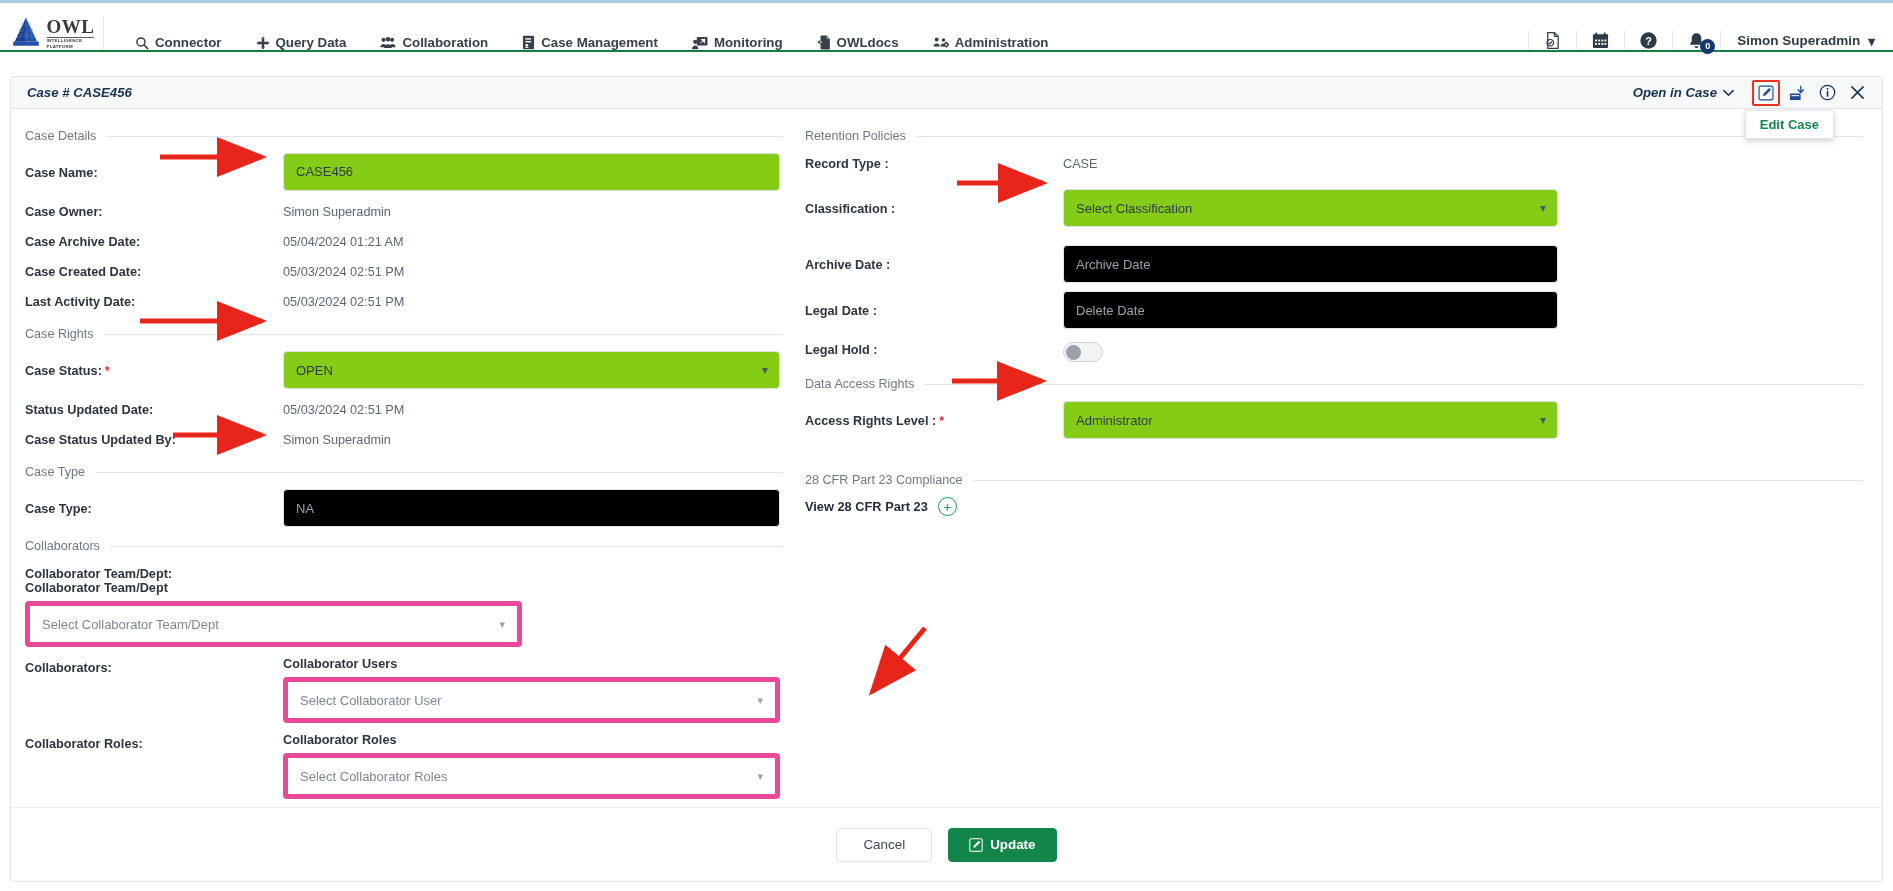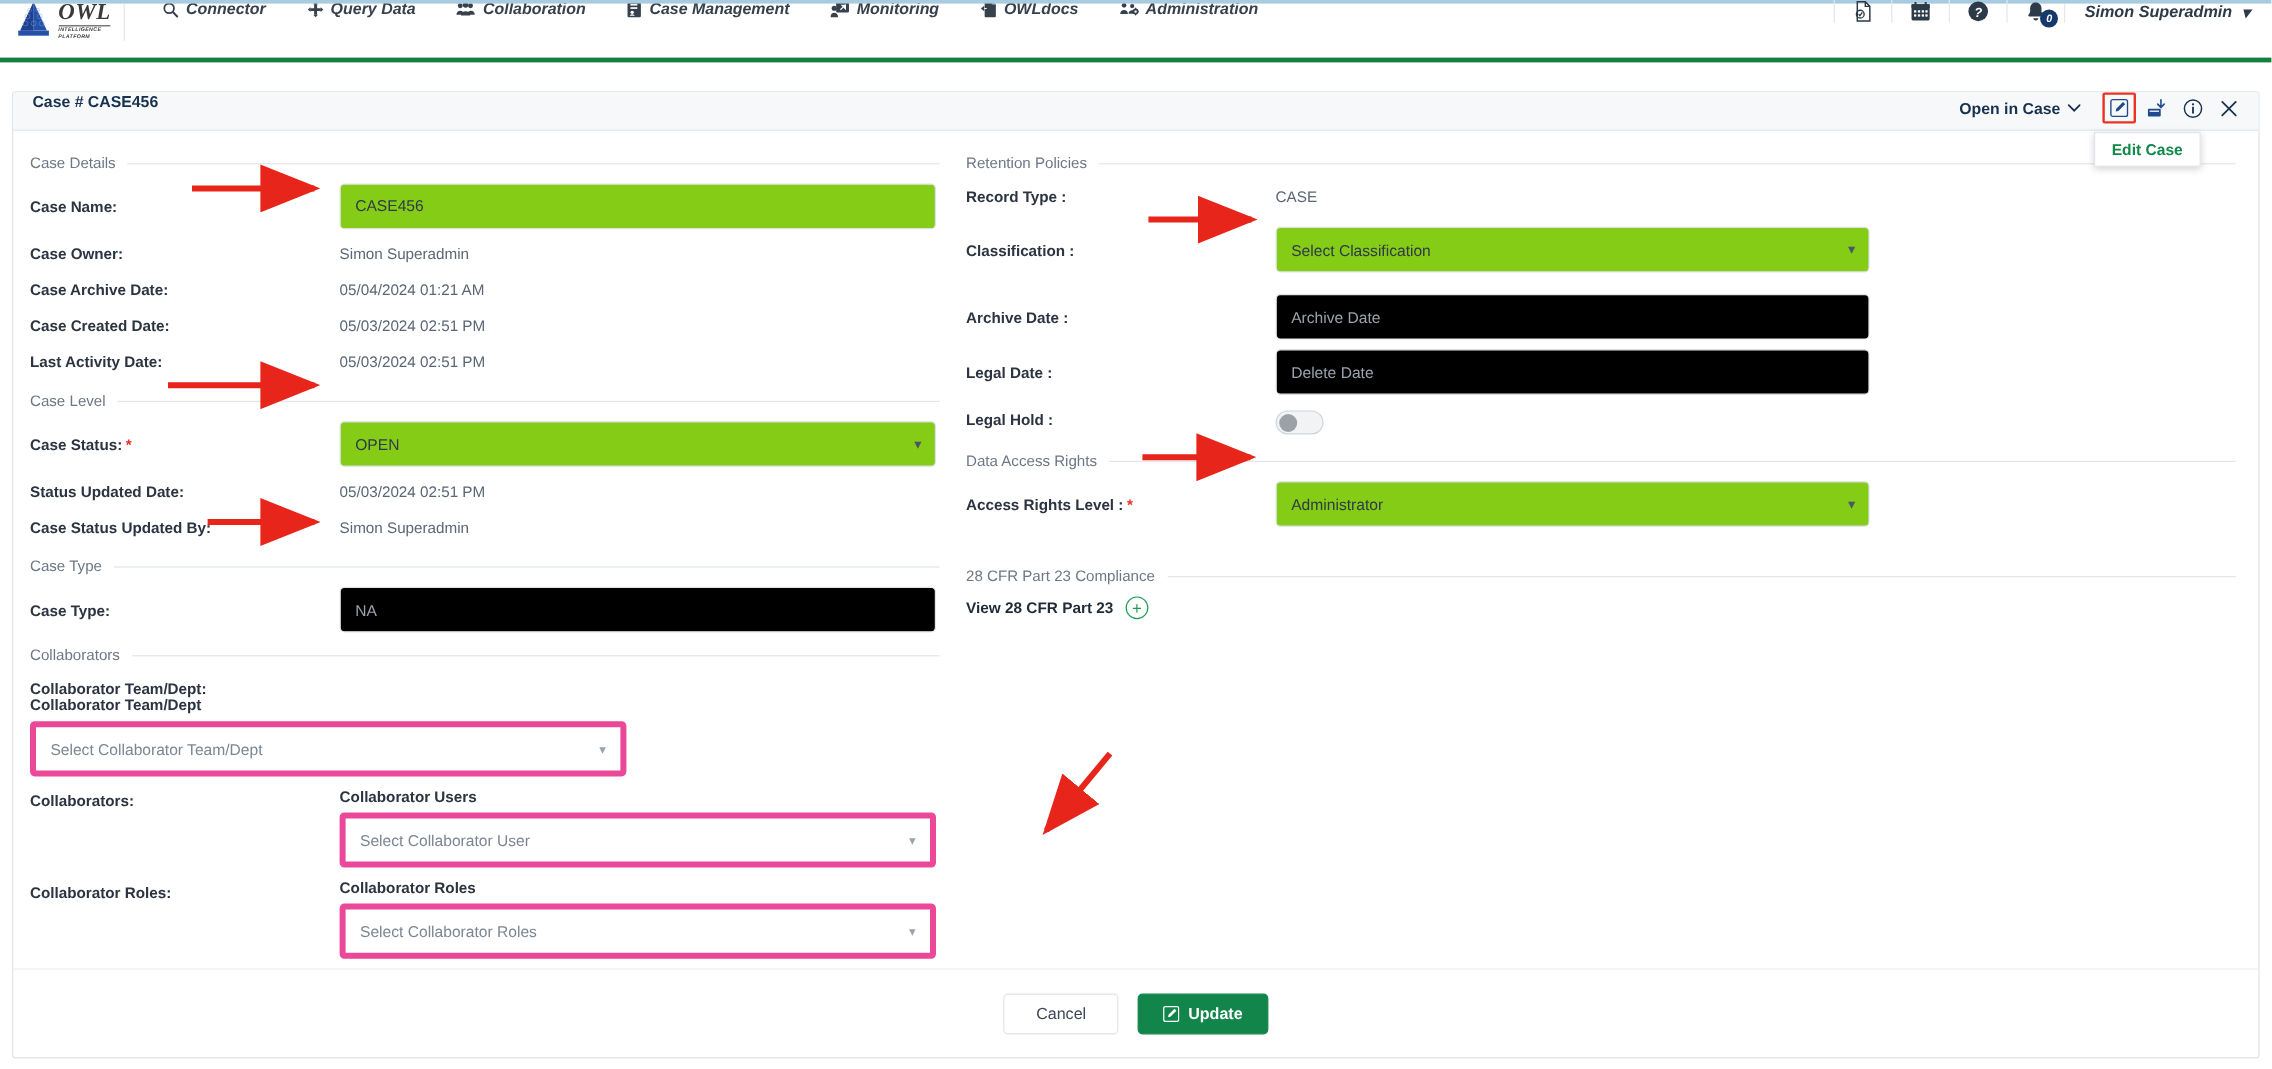--- a/index.html
+++ b/index.html
@@ -10,25 +10,24 @@
     font-family: "Liberation Sans", sans-serif;
     overflow: hidden;
   }
   body { position: relative; }
 
   
   .navbar {
     height: 52px;
     width: 100%;
     background: #ffffff;
-    border-bottom: 4px solid #15803d;
+    border-bottom: 2px solid #15803d;
     display: flex;
-    align-items: flex-start;
+    align-items: flex-end;
     position: relative;
-    font-style: italic;
   }
   .nav-accent {
     position: absolute; top: 0; left: 0; right: 0; height: 3px;
     background: #a8cbe0;
   }
   .logo-box {
     width: 104px;
     display: flex; align-items: center; justify-content: center;
     border-right: 1px solid #e4e7eb;
     padding: 0 6px;
@@ -102,23 +101,24 @@
     width: 1873px;
     height: 806px;
     border: 1px solid #dfe3e8;
     border-radius: 3px;
     background: #fff;
   }
   .card-header {
     height: 32px;
     background: #f6f8fa;
     border-bottom: 1px solid #e3e7ec;
-    display: flex; align-items: flex-start;
+    display: flex; align-items: center;
     padding: 0 12px 0 16px;
     justify-content: space-between;
+    font-style: italic;
   }
   .card-title {
     font-size: 13.2px; font-weight: bold; color: #17314f;
   }
   .card-actions { display: flex; align-items: center; gap: 0px; }
   .open-in-case {
     font-size: 13.2px; color: #17314f; font-weight: 600;
     display: flex; align-items: center; gap: 6px;
     cursor: pointer; margin-right: 14px;
   }
@@ -549,21 +549,21 @@
         <div class="lbl lbl-left">Case Created Date:</div>
         <div class="val">05/03/2024 02:51 PM</div>
       </div>
 
       <div class="row" style="margin-bottom:12px;">
         <div class="lbl lbl-left">Last Activity Date:</div>
         <div class="val">05/03/2024 02:51 PM</div>
       </div>
 
       <div class="legend">
-        <span class="legend-text">Case Level</span>
+        <span class="legend-text">Case Rights</span>
         <span class="legend-line"></span>
       </div>
 
       <div class="row" style="margin-bottom:10px;">
         <div class="lbl lbl-left" style="padding-top:13px;">
           <span>Case Status:</span><span class="req">*</span>
         </div>
         <div class="fld fld-left">
           <div class="selbox">
             <span>OPEN</span>

